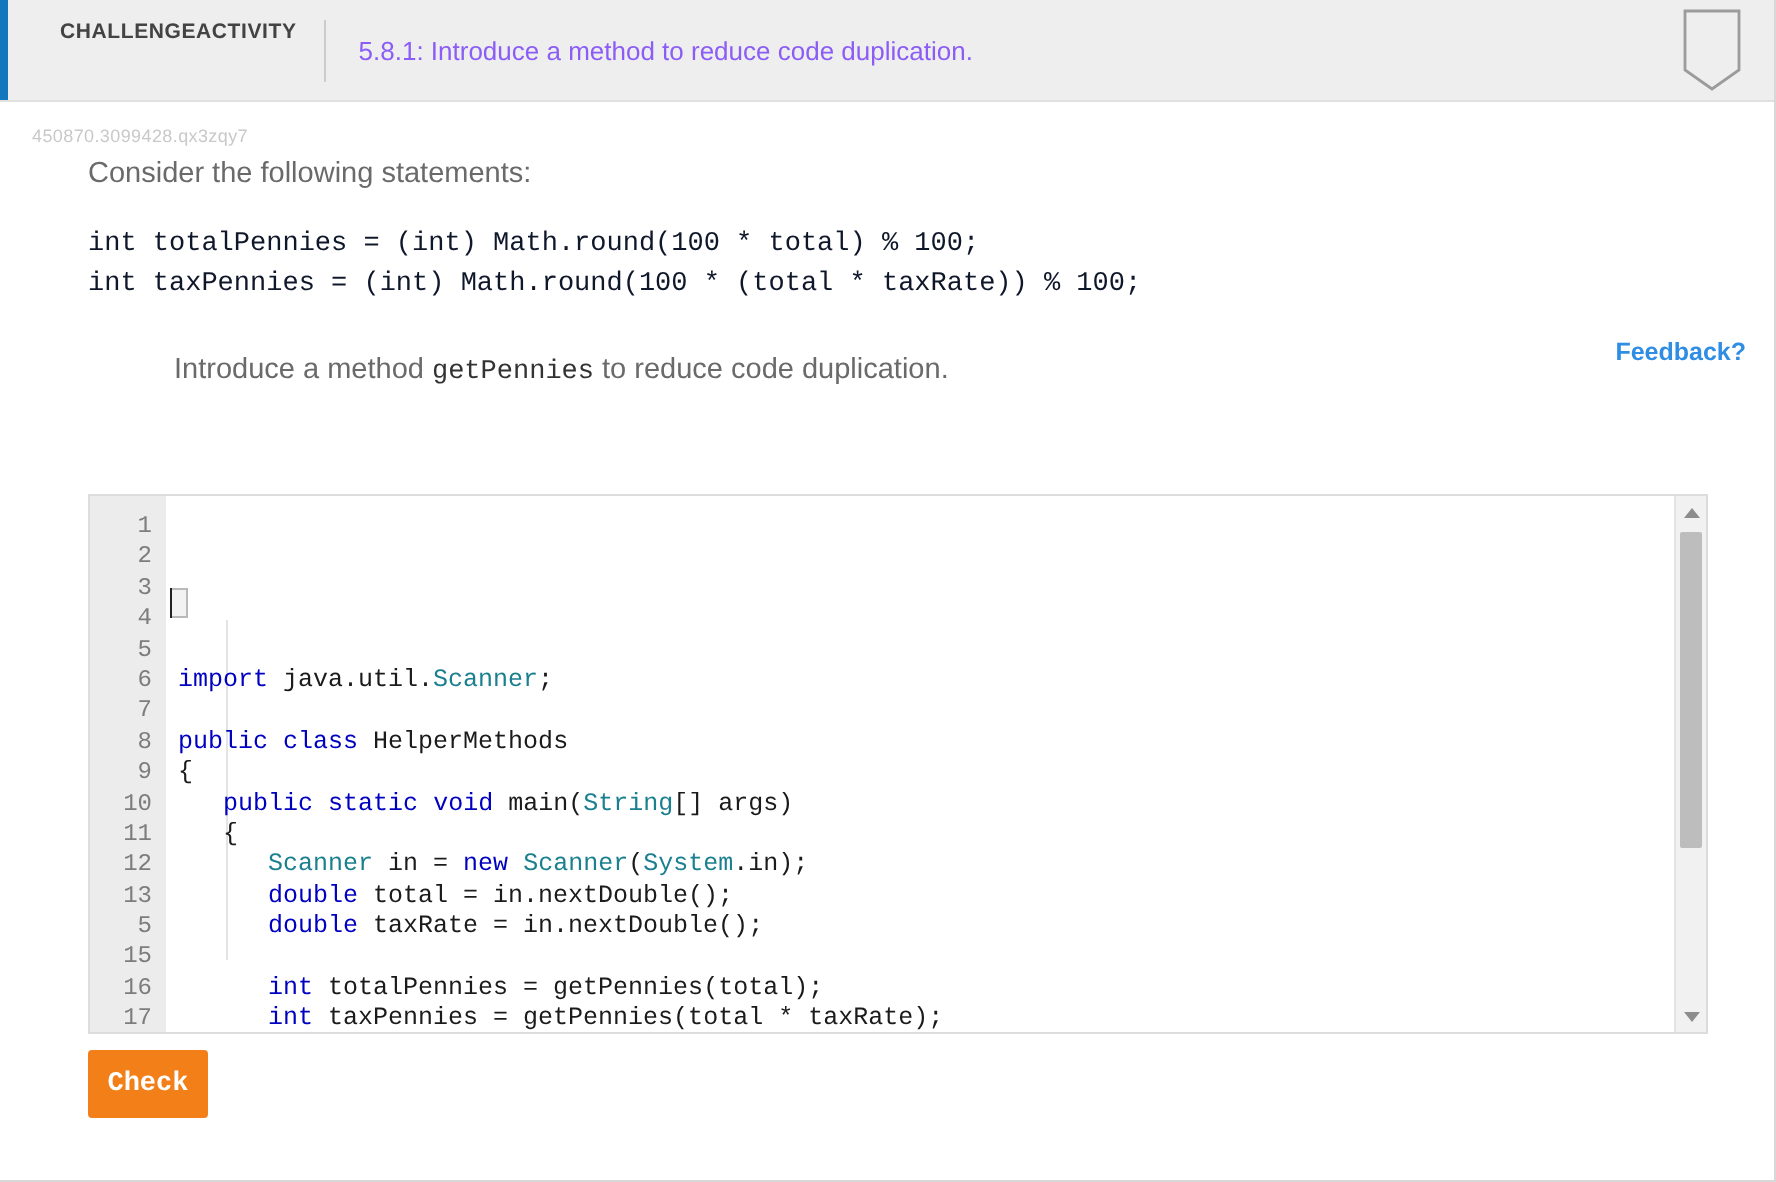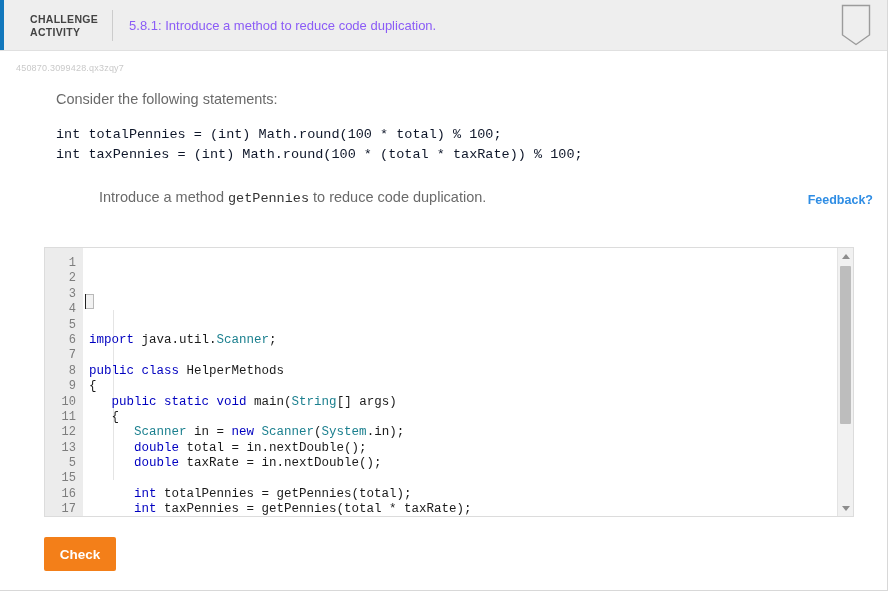--- a/index.html
+++ b/index.html
@@ -36,21 +36,21 @@
     box-sizing: border-box;
   }
   .header-accent {
     width: 4px;
     background: #1277bc;
     flex: 0 0 4px;
   }
   .header-label {
     flex: 0 0 auto;
     display: flex;
-    flex-direction: column;
+    flex-direction: row;
     justify-content: center;
     padding: 0 14px 0 26px;
     color: #434343;
     font-size: 10.5px;
     font-weight: bold;
     letter-spacing: 0.3px;
     line-height: 13px;
     border-right: 1px solid #cccccc;
     margin: 10px 0 10px 0;
     height: 31px;
@@ -73,21 +73,21 @@
   }
   .bookmark {
     width: 30px;
     height: 42px;
     display: block;
   }
 
   
   .body-area {
     position: relative;
-    padding: 12px;
+    padding: 0;
   }
   .qid {
     position: absolute;
     left: 16px;
     top: 12px;
     font-size: 9px;
     color: #c9c9c9;
     letter-spacing: 0.2px;
     font-family: "Liberation Sans", sans-serif;
   }
@@ -221,28 +221,28 @@
     top: 18px;
     height: 158px;
     background: #bdbdbd;
     border-radius: 1px;
   }
 
   
   .check-btn {
     position: absolute;
     left: 44px;
-    top: 486px;
-    width: 72px;
+    top: 474px;
+    width: 60px;
     height: 34px;
     background: #f37f19;
     color: #ffffff;
     border: none;
     border-radius: 2px;
-    font-family: Liberation Sans, sans-serif;
+    font-family: Liberation Mono, monospace;
     font-size: 13.5px;
     font-weight: bold;
     cursor: pointer;
     padding: 0;
   }
 
   
   .feedback {
     position: absolute;
     right: 14px;

